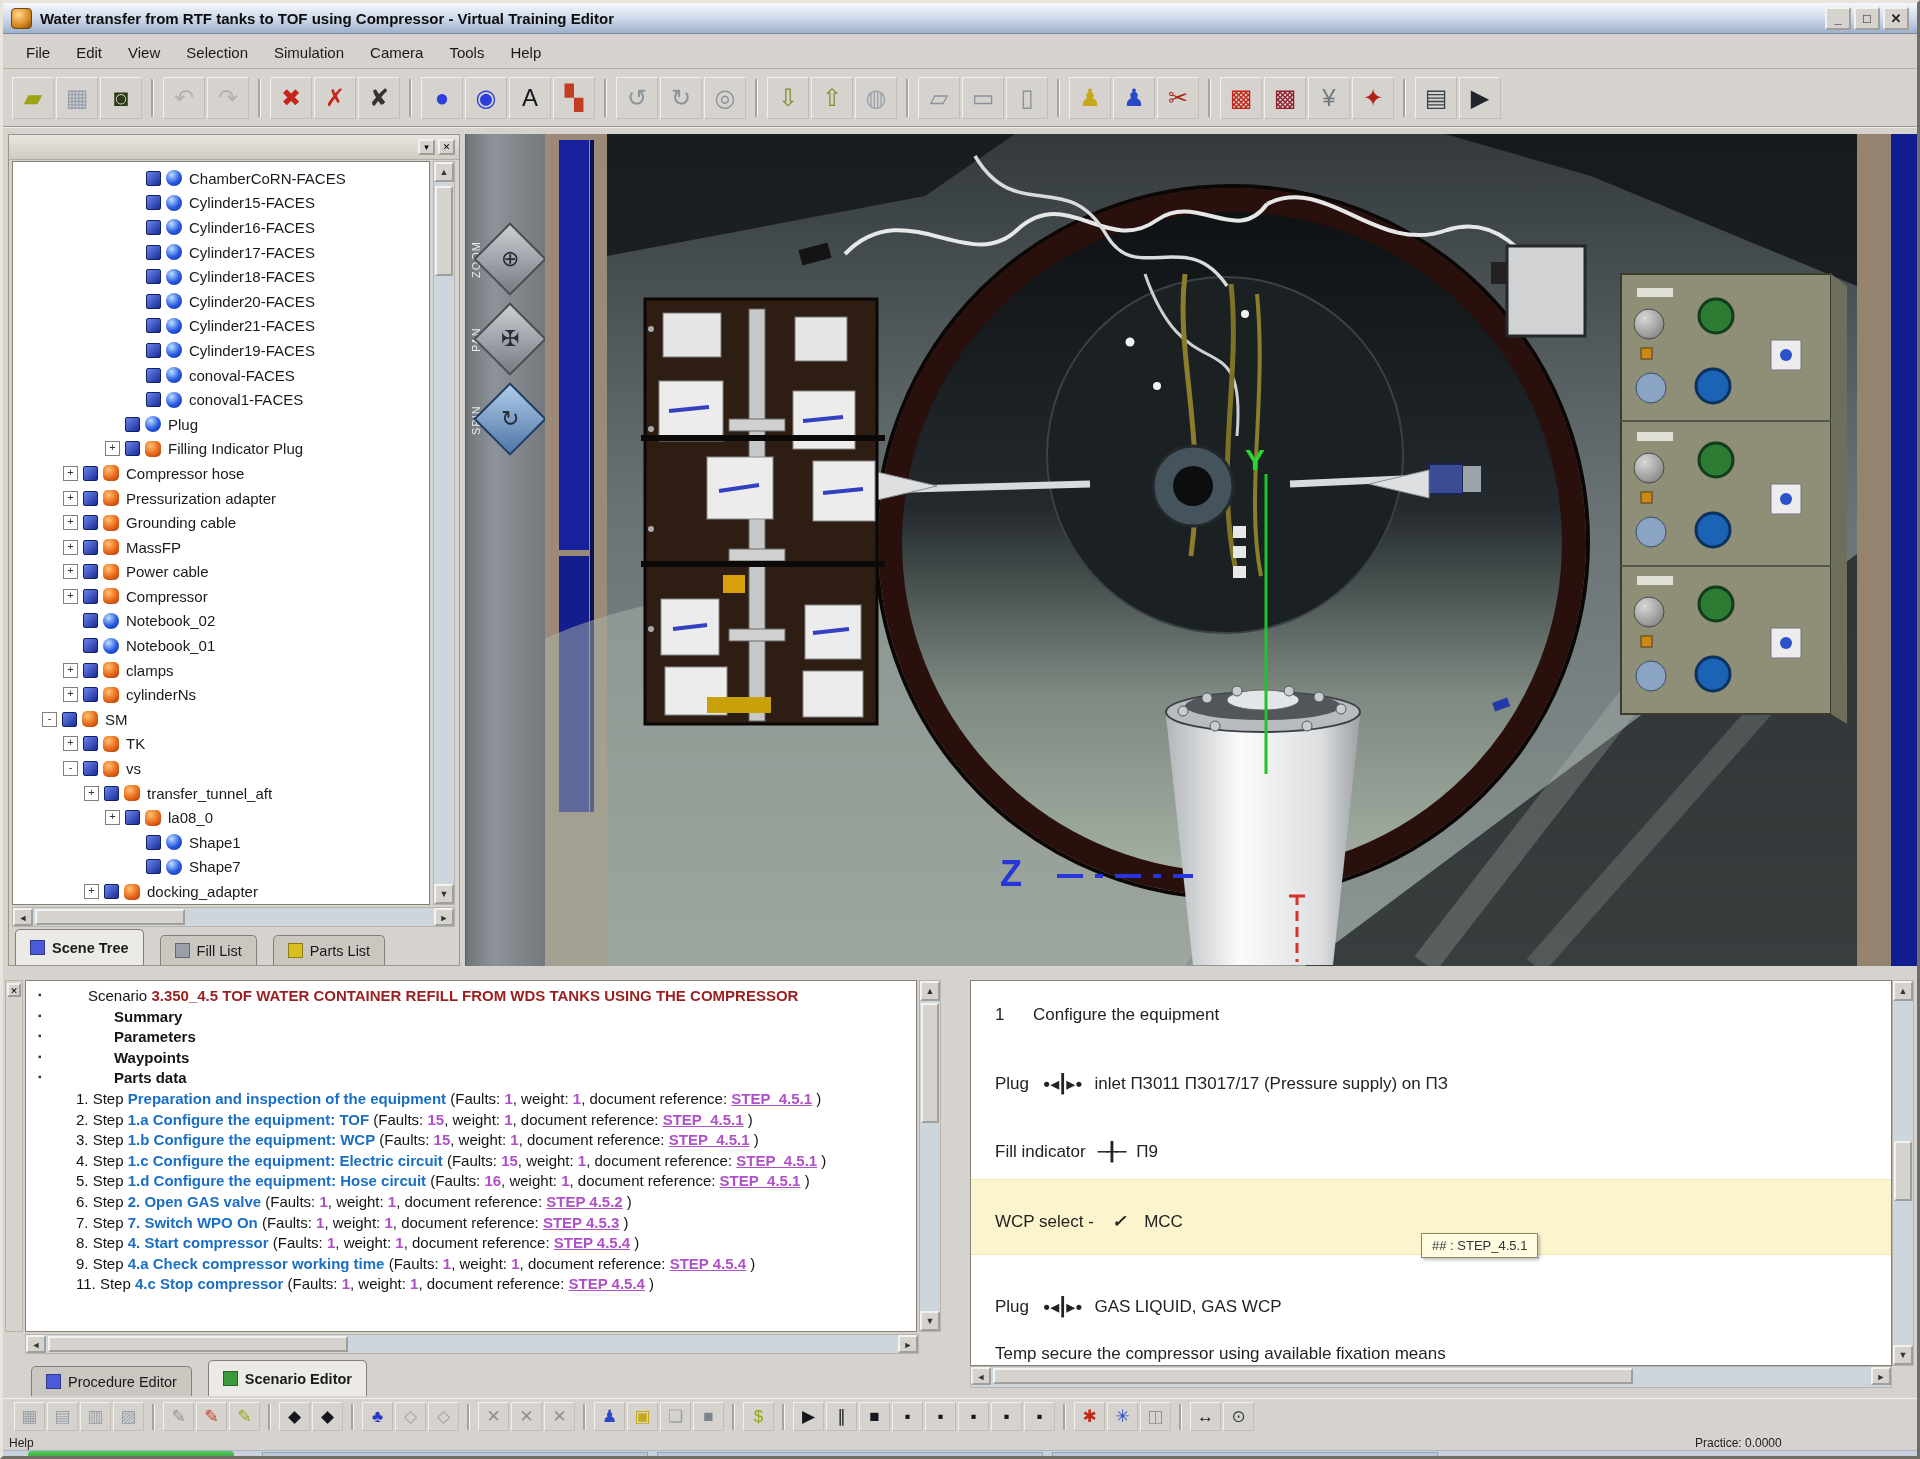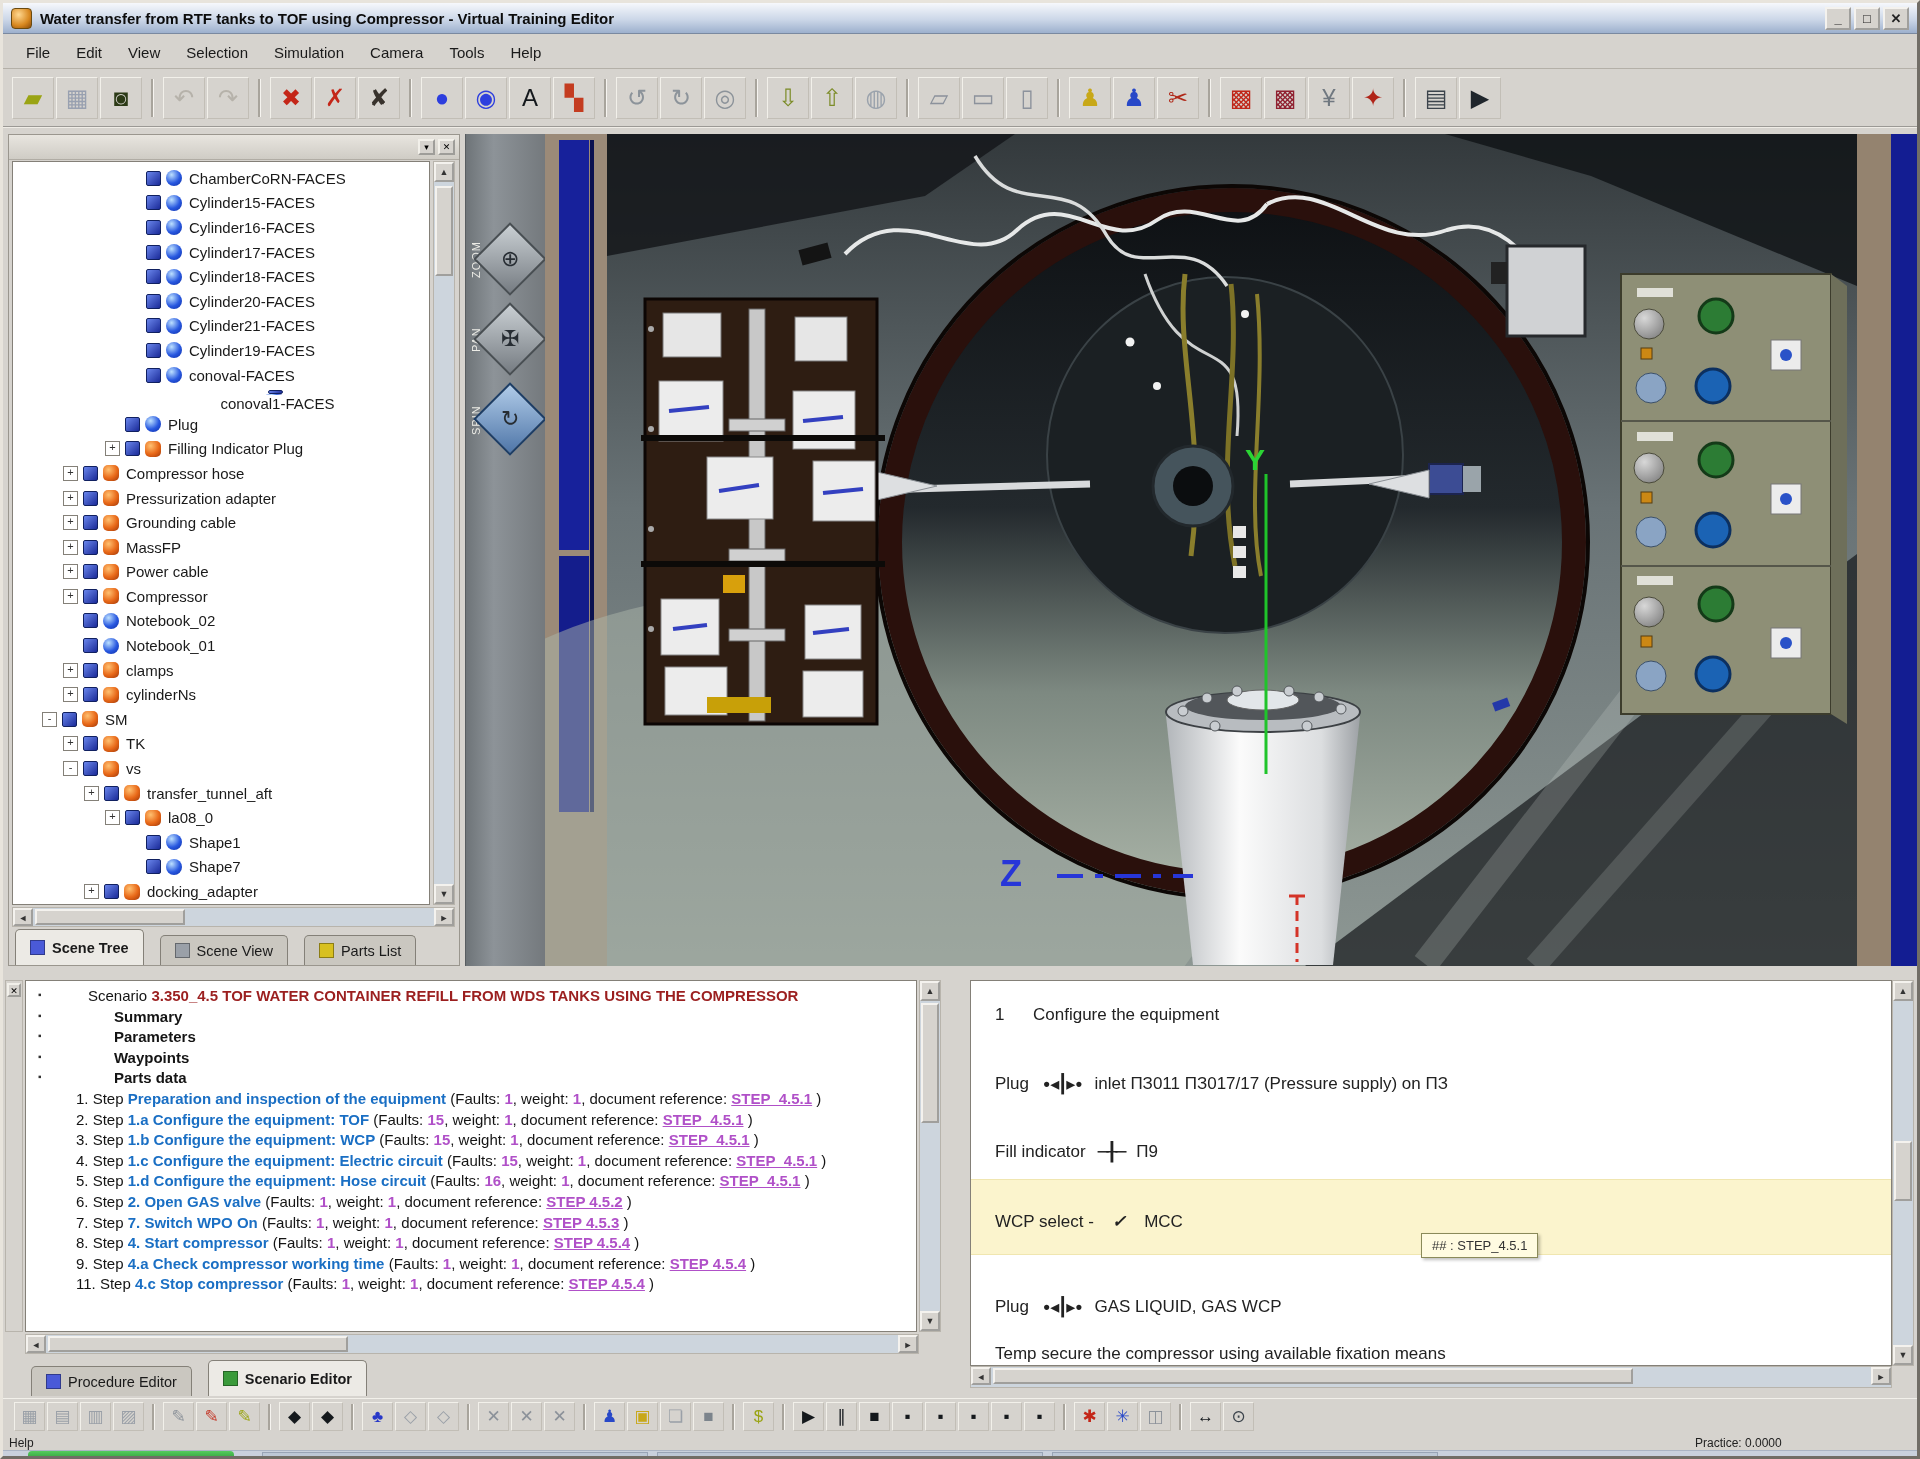--- a/index.html
+++ b/index.html
@@ -288,21 +288,21 @@
         <span class="chk"></span>
         <span class="ticon sphere"></span>
         <span>Cylinder19-FACES</span>
       </div>
       <div class="tree-row" style="padding-left: 109px; text-align: right;">
         <span class="expand none"></span>
         <span class="chk"></span>
         <span class="ticon sphere"></span>
         <span>conoval-FACES</span>
       </div>
-      <div class="tree-row" style="padding-left: 109px; flex-direction: column;">
+      <div class="tree-row" style="padding-left: 109px;">
         <span class="expand none"></span>
         <span class="chk"></span>
         <span class="ticon sphere"></span>
         <span>conoval1-FACES</span>
       </div>
       <div class="tree-row" style="padding-left: 88px;">
         <span class="expand none"></span>
         <span class="chk"></span>
         <span class="ticon sphere"></span>
         <span>Plug</span>
@@ -432,21 +432,21 @@
     <button class="sb-btn" style="right:0;top:0;height:18px">►</button>
     <span class="sb-thumb" style="left:22px;top:1px;width:150px;height:16px"></span>
   </div>
   <div class="tab-row" id="tree-tabs" style="left:6px;top:794px;height:36px">
       <div class="tab active">
         <span class="tab-ico" style="background: rgb(74, 90, 216);"></span>
         <span>Scene Tree</span>
       </div>
       <div class="tab">
         <span class="tab-ico" style="background: rgb(154, 160, 168);"></span>
-        <span>Scene View</span>
+        <span>Fill List</span>
       </div>
       <div class="tab">
         <span class="tab-ico" style="background: rgb(216, 192, 32);"></span>
         <span>Parts List</span>
       </div>
     </div>
 </div>
 
 <div class="nav-strip" id="nav-strip">
     <button class="nav-btn" style="top: 83px;">

